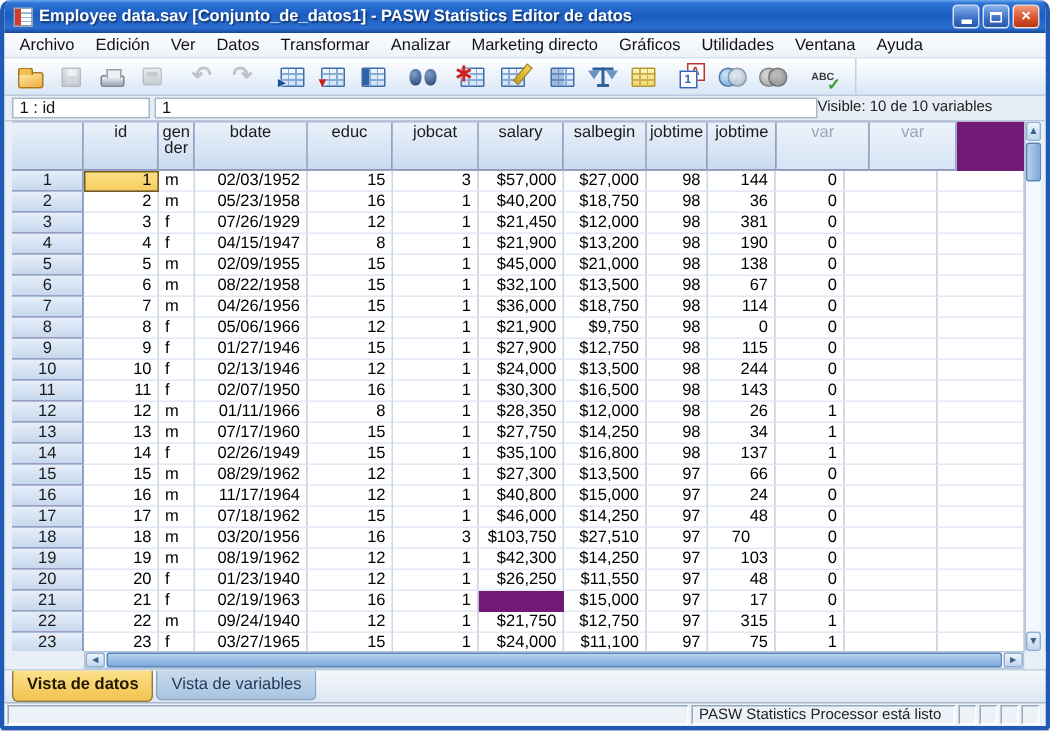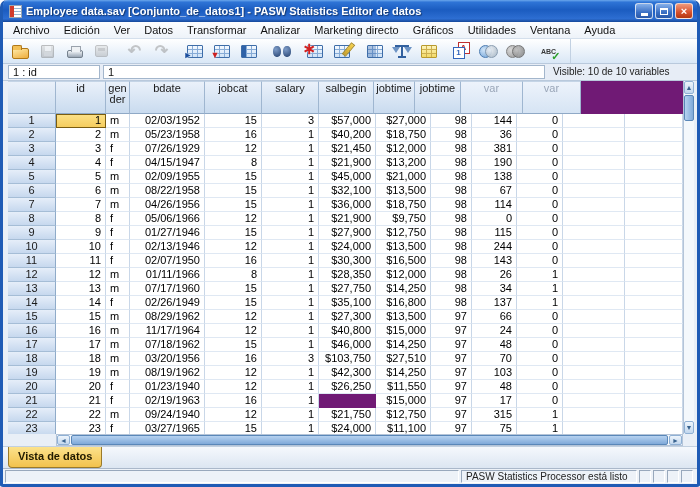--- a/index.html
+++ b/index.html
@@ -102,21 +102,21 @@
   .ic-spell i { position:absolute; right:-2px; bottom:-8px; font-style:normal; font-size:11px; font-weight:bold; color:#2ca02c; }
 
   
   .cellref { height:17px; flex:0 0 17px; background:#e7edf6; border-bottom:1px solid #b9c9dc;
     display:flex; align-items:stretch; padding:1px 2px 1px 5px; }
   .cr-field { background:#fff; border:1px solid #a3b6cc; font-size:11px; line-height:13px;
     padding:0 4px; color:#111; overflow:hidden; white-space:nowrap; }
   .cr-cell { width:92px; flex:0 0 92px; margin-right:3px; }
   .cr-value { flex:1; }
   .cr-visible { flex:0 0 150px; font-size:10px; line-height:14px; color:#222;
-    padding-left:8px; white-space:nowrap; }
+    white-space:nowrap; }
 
   
   .gridwrap { flex:1 1 auto; display:flex; background:#e9eff7; padding-left:5px; overflow:hidden; }
   .gridarea { width:675px; flex:0 0 675px; display:flex; flex-direction:column; overflow:hidden; background:#701a75; }
   .grid-head { display:flex; flex:0 0 33px; height:33px; }
   .hcell { background:linear-gradient(#eaf1fa,#c9dbef); border-right:1px solid #9fb6d0;
     border-bottom:1px solid #8fa9c6; border-top:1px solid #c4d4e6;
     font-size:11px; color:#1a1a1a; text-align:center; padding-top:1px; overflow:hidden;
     word-break:break-all; line-height:11px; }
   .hcell.var-col { color:#9aa6b8; background:linear-gradient(#edf3fb,#d6e4f4); }
@@ -272,20 +272,21 @@
     <span class="cr-visible">Visible: 10 de 10 variables</span>
   </div>
 
   <div class="gridwrap">
     <div class="gridarea">
       <div class="grid-head">
           <span class="hcell" style="width: 48px; flex: 0 0 48px;"></span>
           <span class="hcell" style="width: 50px; flex: 0 0 50px;">id</span>
           <span class="hcell" style="width: 24px; flex: 0 0 24px;">gender</span>
           <span class="hcell" style="width: 75px; flex: 0 0 75px;">bdate</span>
+          <span class="hcell" style="width: 57px; flex: 0 0 57px;">educ</span>
           <span class="hcell" style="width: 57px; flex: 0 0 57px;">jobcat</span>
           <span class="hcell" style="width: 57px; flex: 0 0 57px;">salary</span>
           <span class="hcell" style="width: 55px; flex: 0 0 55px;">salbegin</span>
           <span class="hcell" style="width: 41px; flex: 0 0 41px;">jobtime</span>
           <span class="hcell" style="width: 46px; flex: 0 0 46px;">jobtime</span>
           <span class="hcell var-col" style="width: 62px; flex: 0 0 62px;">var</span>
           <span class="hcell var-col" style="width: 58px; flex: 0 0 58px;">var</span>
         </div>
       <div class="grid-body">
           <div class="grow">
@@ -546,21 +547,21 @@
           <div class="grow">
             <span class="rowhdr" style="width: 48px; flex: 0 0 48px;">18</span>
             <span class="dcell al-r" style="width: 50px; flex: 0 0 50px;">18</span>
             <span class="dcell al-l" style="width: 24px; flex: 0 0 24px;">m</span>
             <span class="dcell al-r" style="width: 75px; flex: 0 0 75px;">03/20/1956</span>
             <span class="dcell al-r" style="width: 57px; flex: 0 0 57px;">16</span>
             <span class="dcell al-r" style="width: 57px; flex: 0 0 57px;">3</span>
             <span class="dcell al-r" style="width: 57px; flex: 0 0 57px;">$103,750</span>
             <span class="dcell al-r" style="width: 55px; flex: 0 0 55px;">$27,510</span>
             <span class="dcell al-r" style="width: 41px; flex: 0 0 41px;">97</span>
-            <span class="dcell al-r" style="width: 45px; flex: 0 0 45px;">70</span>
+            <span class="dcell al-r" style="width: 45px; flex: 0 0 45px; text-align: center;">70</span>
             <span class="dcell al-r" style="width: 46px; flex: 0 0 46px;">0</span>
             <span class="dcell al-r" style="width: 62px; flex: 0 0 62px;"></span>
             <span class="dcell al-r" style="width: 58px; flex: 0 0 58px;"></span>
           </div>
           <div class="grow">
             <span class="rowhdr" style="width: 48px; flex: 0 0 48px;">19</span>
             <span class="dcell al-r" style="width: 50px; flex: 0 0 50px;">19</span>
             <span class="dcell al-l" style="width: 24px; flex: 0 0 24px;">m</span>
             <span class="dcell al-r" style="width: 75px; flex: 0 0 75px;">08/19/1962</span>
             <span class="dcell al-r" style="width: 57px; flex: 0 0 57px;">12</span>
@@ -648,20 +649,21 @@
     <span class="hscroll">
       <span class="sbtn">◄</span>
       <span class="hthumb"></span>
       <span class="sbtn">►</span>
     </span>
     <span class="hcorner"></span>
   </div>
 
   <div class="tabstrip">
       <span class="tab active">Vista de datos</span>
+      <span class="tab">Vista de variables</span>
     </div>
 
   <div class="statusbar">
     <span class="sp sp-main"></span>
     <span class="sp sp-msg">PASW Statistics Processor está listo</span>
     <span class="sp sp-small"></span>
     <span class="sp sp-small"></span>
     <span class="sp sp-small"></span>
     <span class="sp sp-small"></span>
   </div>

